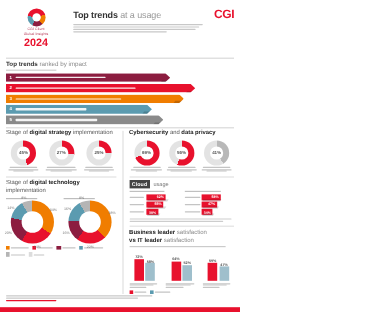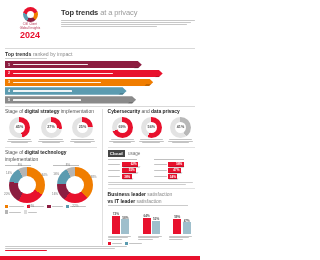--- a/index.html
+++ b/index.html
@@ -187,30 +187,31 @@
     <div class="logo-block">
       <div class="logo-mark"></div>
       <div class="logo-txt1">CGI Client</div>
       <div class="logo-txt1">Global Insights</div>
       <div class="logo-year">2024</div>
     </div>
 
     <div class="title-block">
       <div class="title-main">
         <span>Top trends</span>
-        <span class="sub">at a privacy</span>
+        <span class="sub">at a usage</span>
       </div>
       <div class="intro">
         <div class="tl w100"></div>
         <div class="tl w97"></div>
         <div class="tl w94"></div>
         <div class="tl w72"></div>
       </div>
     </div>
 
+    <div class="cgi-logo">CGI</div>
   </div>
 
   <div class="rule"></div>
 
   <div class="trends">
     <div class="trends-head">
       <b>Top trends</b>
       <span>ranked by impact</span>
     </div>
     <div class="trends-note"></div>

